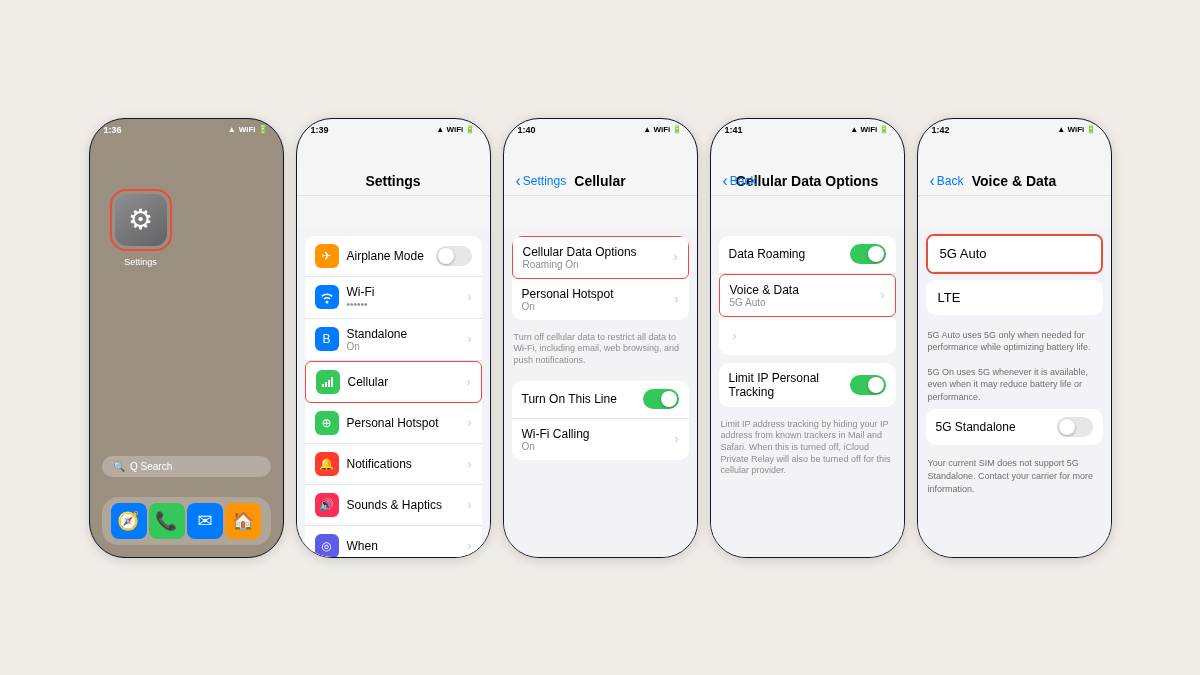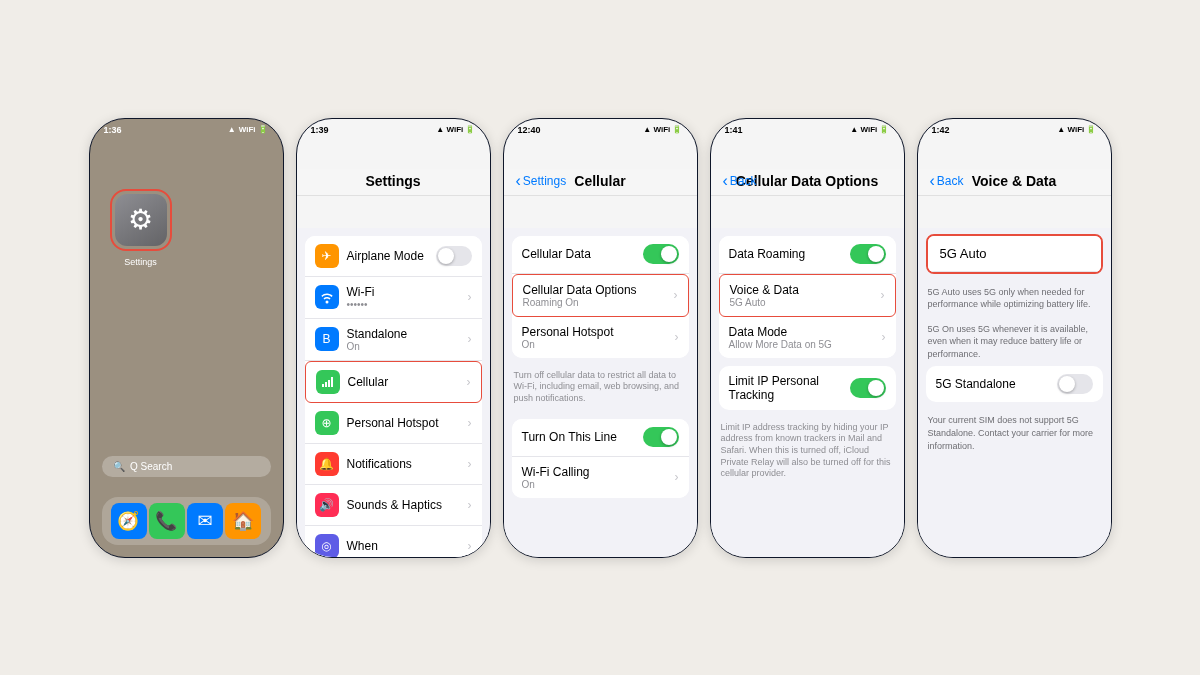--- a/index.html
+++ b/index.html
@@ -463,38 +463,32 @@
         </div>
         <span class="row-chevron">›</span>
       </div>
 
     </div>
   </div>
 </div>
 
 <div class="phone phone-3">
   <div class="status-bar">
-    <span>12:40</span>
+    <span>1:40</span>
     <div class="status-icons">
       <span>▲ WiFi 🔋</span>
     </div>
   </div>
   <div class="nav-bar">
     <span class="nav-back">Settings</span>
     <span>Cellular</span>
   </div>
   <div class="settings-content">
     <div class="settings-group">
 
-      <div class="settings-row">
-        <div class="row-text">
-          <div class="row-title">Cellular Data</div>
-        </div>
-        <div class="toggle on"></div>
-      </div>
 
       <div class="settings-row row-highlighted">
         <div class="row-text">
           <div class="row-title">Cellular Data Options</div>
           <div class="row-subtitle">Roaming On</div>
         </div>
         <span class="row-chevron">›</span>
       </div>
 
       <div class="settings-row">
@@ -554,24 +548,20 @@
 
       <div class="settings-row row-highlighted">
         <div class="row-text">
           <div class="row-title">Voice &amp; Data</div>
           <div class="row-subtitle">5G Auto</div>
         </div>
         <span class="row-chevron">›</span>
       </div>
 
       <div class="settings-row">
-        <div class="row-text">
-          <div class="row-title">Data Mode</div>
-          <div class="row-subtitle">Allow More Data on 5G</div>
-        </div>
         <span class="row-chevron">›</span>
       </div>
     </div>
 
     <div class="settings-group">
 
       <div class="settings-row">
         <div class="row-text">
           <div class="row-title">Limit IP Personal Tracking</div>
         </div>
@@ -597,20 +587,25 @@
     <span>Voice &amp; Data</span>
   </div>
   <div class="settings-content">
 
     <div class="selected-box">
       <div class="option-row">
         <span class="option-title">5G Auto</span>
       </div>
     </div>
 
+    <div class="settings-group" style="margin-top:0;">
+      <div class="option-row">
+        <span class="option-title">LTE</span>
+      </div>
+    </div>
 
     <div class="desc-block">5G Auto uses 5G only when needed for performance while optimizing battery life.</div>
 
     <div class="desc-block">5G On uses 5G whenever it is available, even when it may reduce battery life or performance.</div>
 
     <div class="standalone-group">
       <div class="standalone-row">
         <span class="standalone-title">5G Standalone</span>
         <div class="toggle off"></div>
       </div>

